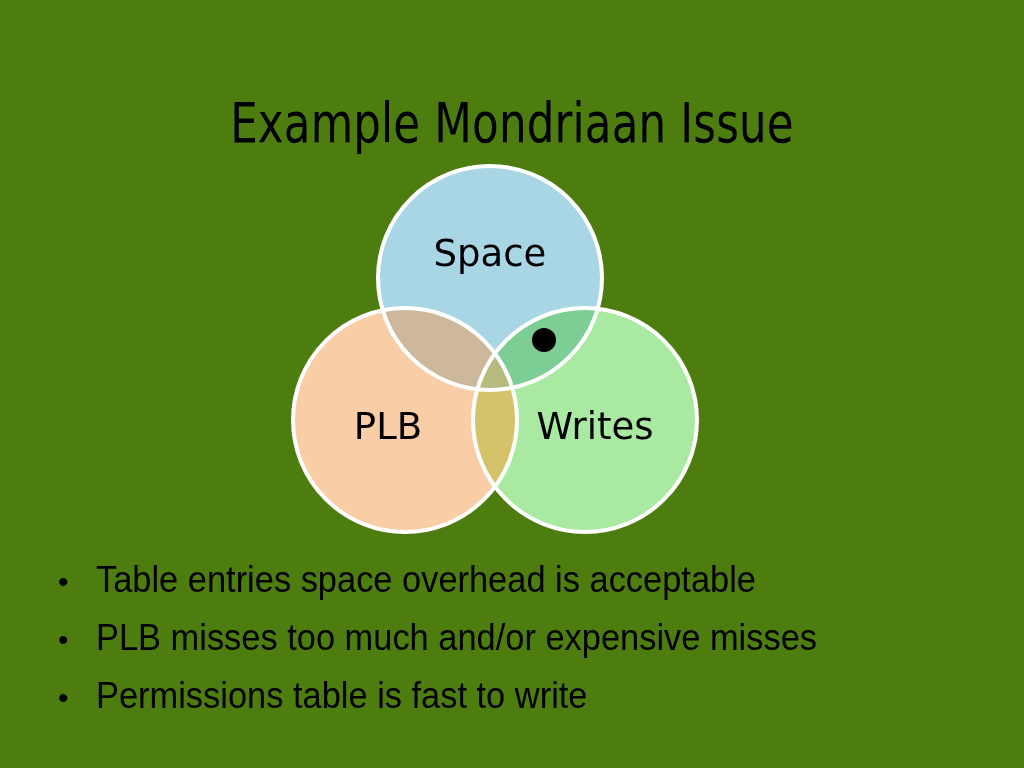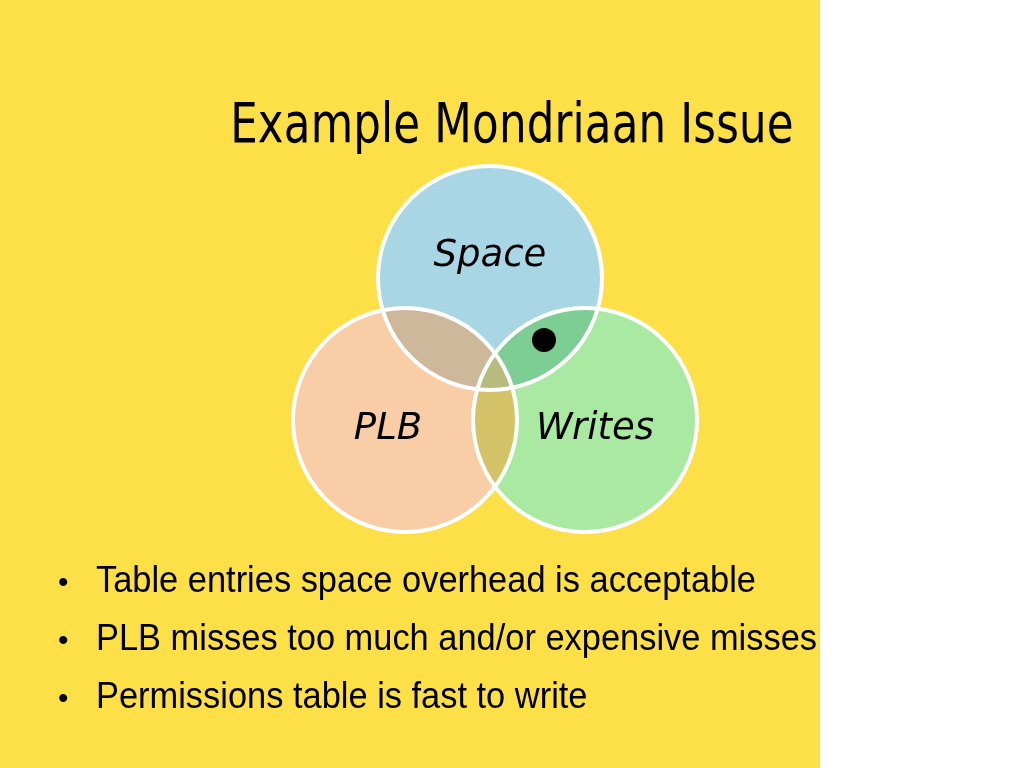--- a/index.html
+++ b/index.html
@@ -10,23 +10,23 @@
   }
   body {
     width: 1024px;
     height: 768px;
     overflow: hidden;
     font-family: "Liberation Sans", sans-serif;
     color: #000000;
   }
   .slide {
     position: relative;
-    width: 820px;
+    width: 1024px;
     height: 768px;
-    background: #fde047;
+    background: #4d7c0f;
   }
 
   
   .slide-title {
     position: absolute;
     left: 0;
     top: 58px;
     width: 1024px;
     text-align: center;
     font-family: "DejaVu Sans Condensed", "Liberation Sans Narrow", "Liberation Sans", sans-serif;
@@ -40,21 +40,20 @@
     white-space: nowrap;
   }
 
   
   .venn-wrap {
     position: absolute;
     left: 270px;
     top: 155px;
     width: 440px;
     height: 380px;
-    font-style: italic;
   }
   .venn-svg {
     display: block;
     width: 440px;
     height: 380px;
   }
   .venn-label {
     font-family: "DejaVu Sans", "Liberation Sans", sans-serif;
     font-size: 37px;
     fill: #000000;

